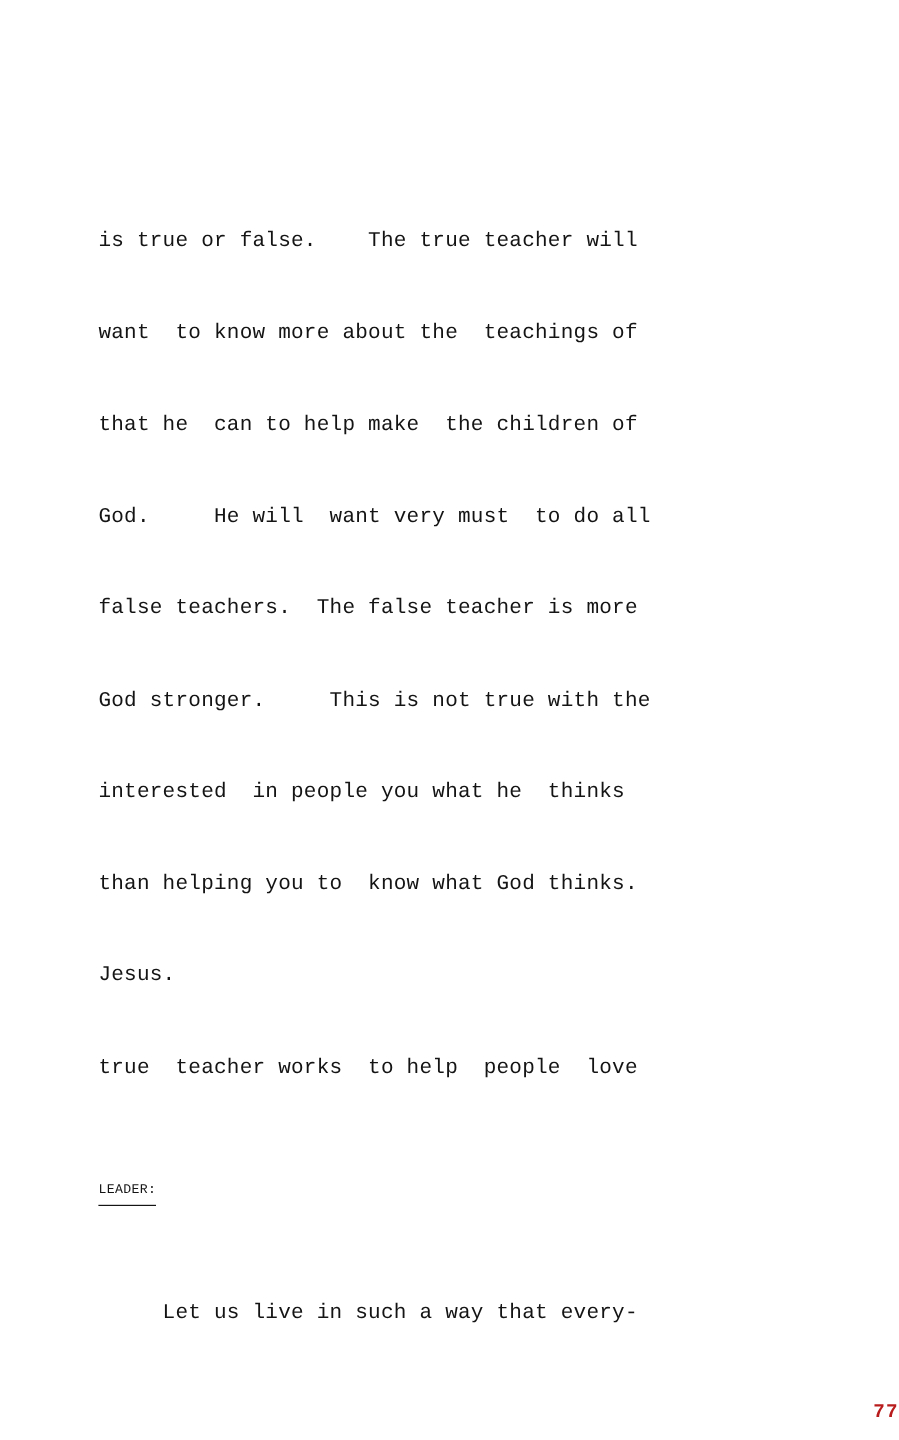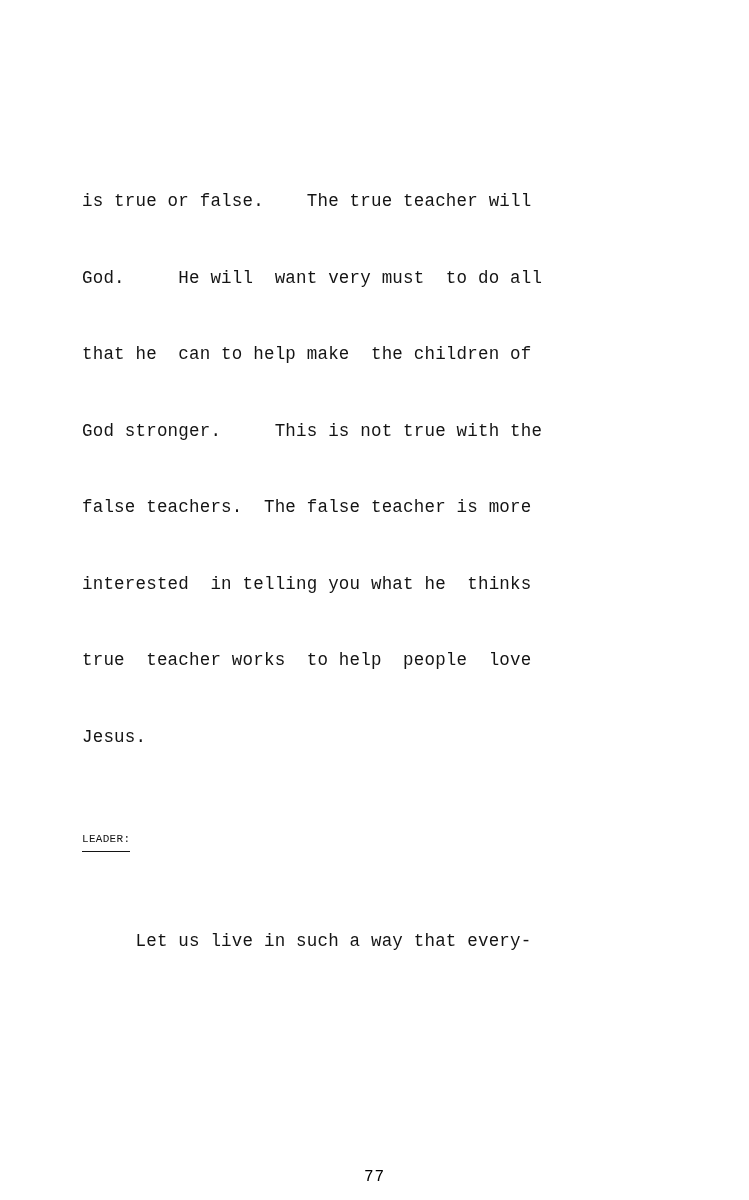--- a/index.html
+++ b/index.html
@@ -50,42 +50,45 @@
     letter-spacing: 0.3px;
     border-bottom: 1.5px solid #141414;
     padding-bottom: 0px;
     white-space: pre;
   }
   .footer {
     position: absolute;
     left: 0;
     top: 1168px;
     width: 749px;
-    text-align: center;
+    text-align: right;
     font-size: 16px;
     letter-spacing: 1px;
-    color: #000000;
+    color: #b91c1c;
+    font-weight: bold;
   }
 </style>
 </head>
 <body>
 
 <div class="page">
 
   <div class="content">
 
     <div class="para">
       <span class="ln">is true or false.    The true teacher will</span>
+      <span class="ln">want  to know more about the  teachings of</span>
+      <span class="ln">that he  can to help make  the children of</span>
       <span class="ln">God.     He will  want very must  to do all</span>
-      <span class="ln">that he  can to help make  the children of</span>
+      <span class="ln">false teachers.  The false teacher is more</span>
       <span class="ln">God stronger.     This is not true with the</span>
-      <span class="ln">false teachers.  The false teacher is more</span>
-      <span class="ln">interested  in telling you what he  thinks</span>
+      <span class="ln">interested  in people you what he  thinks</span>
+      <span class="ln">than helping you to  know what God thinks.</span>
+      <span class="ln">Jesus.</span>
       <span class="ln">true  teacher works  to help  people  love</span>
-      <span class="ln">Jesus.</span>
     </div>
 
     <div class="block-gap"></div>
 
     <div>
       <span class="heading-underline">LEADER:</span>
     </div>
 
     <div class="block-gap"></div>
 

